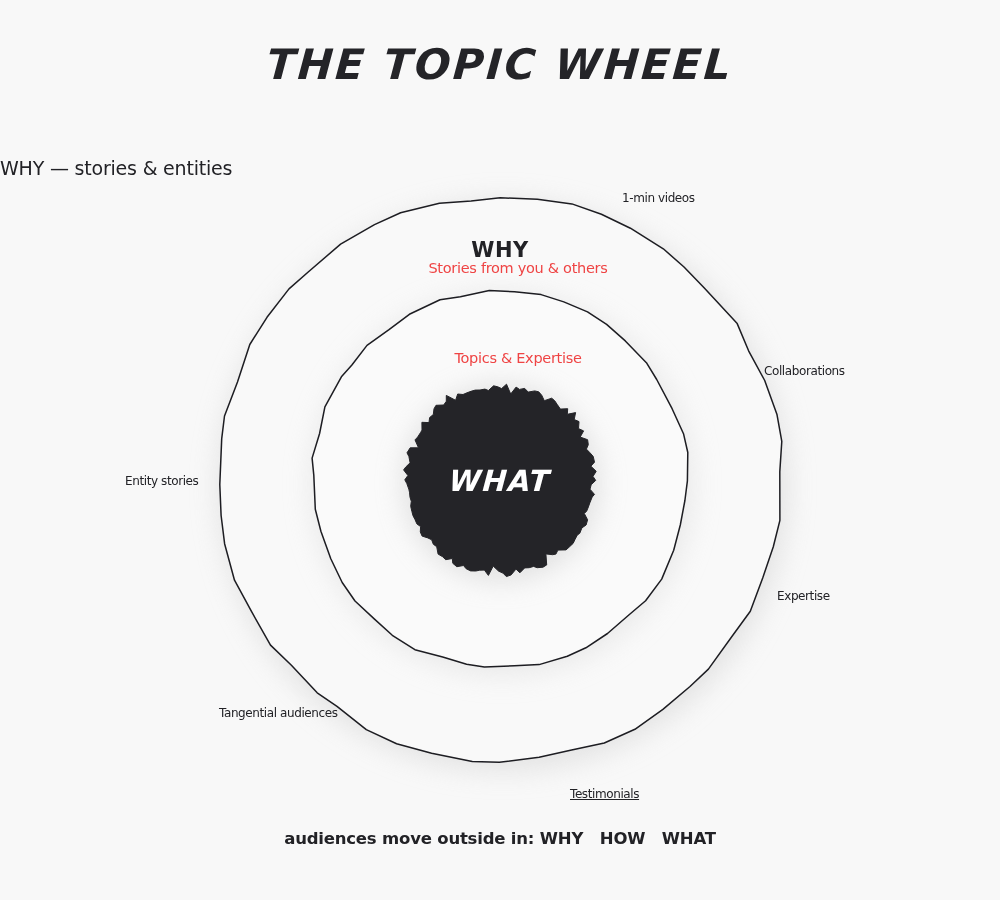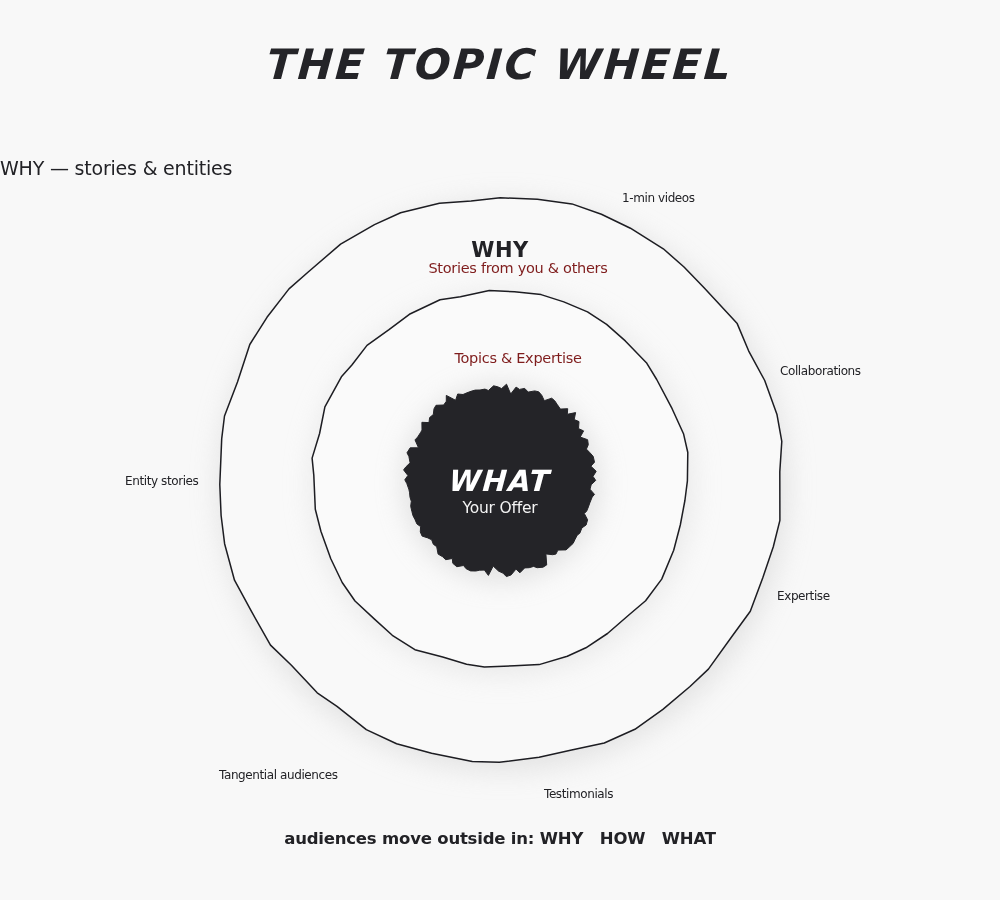--- a/index.html
+++ b/index.html
@@ -22,41 +22,41 @@
   .subtitle{
     left:0;right:0;top:149px;
     font-size:19px;color:#222226;letter-spacing:-0.2px;margin-top:8px;
   }
   .ring-head{
     left:0;right:0;text-align:center;font-size:21px;
     color:#222226;letter-spacing:0.5px;
   }
   .ring-sub{
     left:0;right:0;text-align:center;font-size:14.5px;
-    color:#7f1d1d;letter-spacing:-0.3px;padding-left:36px;
+    color:#ef4444;letter-spacing:-0.3px;padding-left:36px;
   }
   .why-head{top:238px;font-weight:bold;}
   .why-sub{top:260px;}
   .how-head{top:336px;}
   .how-sub{top:350px;}
   .what-head{
     left:0;right:0;top:464px;text-align:center;
     font-size:29px;font-weight:bold;font-style:italic;
     letter-spacing:1.5px;color:#ffffff;transform:skewX(-4deg);
   }
   .what-sub{
     left:0;right:0;top:499px;text-align:center;
     font-size:15.5px;color:#f4f4f4;letter-spacing:-0.2px;
   }
   .sat{font-size:12px;letter-spacing:-0.4px;color:#222226;text-align:right;}
   .sat-videos{left:622px;top:191px;}
-  .sat-collab{left:764px;top:364px;margin-left:16px;}
+  .sat-collab{left:764px;top:364px;}
   .sat-interviews{left:777px;top:589px;}
-  .sat-testimonials{left:544px;top:787px;}
-  .sat-tangential{left:219px;top:768px;}
+  .sat-testimonials{left:570px;top:787px;text-decoration:underline;}
+  .sat-tangential{left:219px;top:706px;}
   .sat-entity{left:125px;top:474px;}
   .caption{
     left:0;right:0;top:829px;text-align:center;
     font-size:16.5px;color:#222226;white-space:pre;letter-spacing:-0.2px;font-weight:bold;
   }
 </style>
 </head>
 <body>
 
 <div class="stage">
@@ -77,21 +77,20 @@
 
   <div class="lbl title">THE TOPIC WHEEL</div>
   <div class="lbl subtitle">WHY — stories &amp; entities</div>
 
   <div class="lbl ring-head why-head">WHY</div>
   <div class="lbl ring-sub why-sub">Stories from you &amp; others</div>
 
   <div class="lbl ring-sub how-sub">Topics &amp; Expertise</div>
 
   <div class="lbl what-head">WHAT</div>
-  <div class="lbl what-sub">Your Offer</div>
 
   <div class="lbl sat sat-videos">1-min videos</div>
   <div class="lbl sat sat-collab">Collaborations</div>
   <div class="lbl sat sat-interviews">Expertise</div>
   <div class="lbl sat sat-testimonials">Testimonials</div>
   <div class="lbl sat sat-tangential">Tangential audiences</div>
   <div class="lbl sat sat-entity">Entity stories</div>
 
   <div class="lbl caption">audiences move outside in: WHY   HOW   WHAT</div>
 </div>

